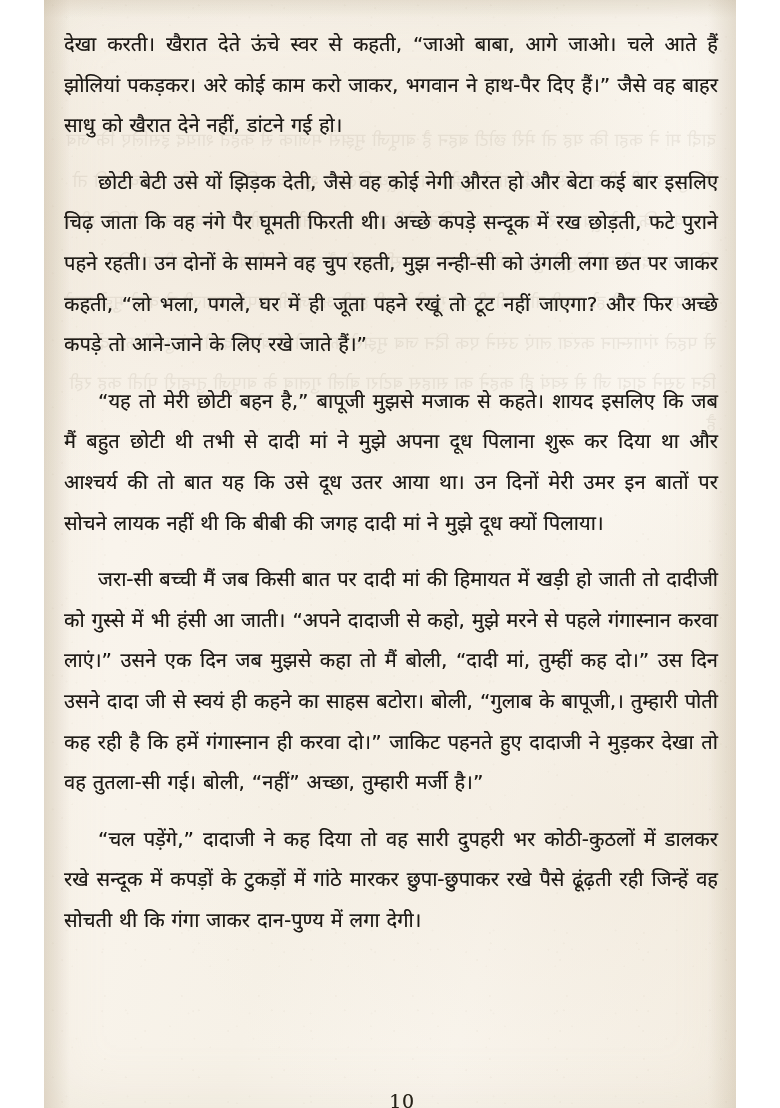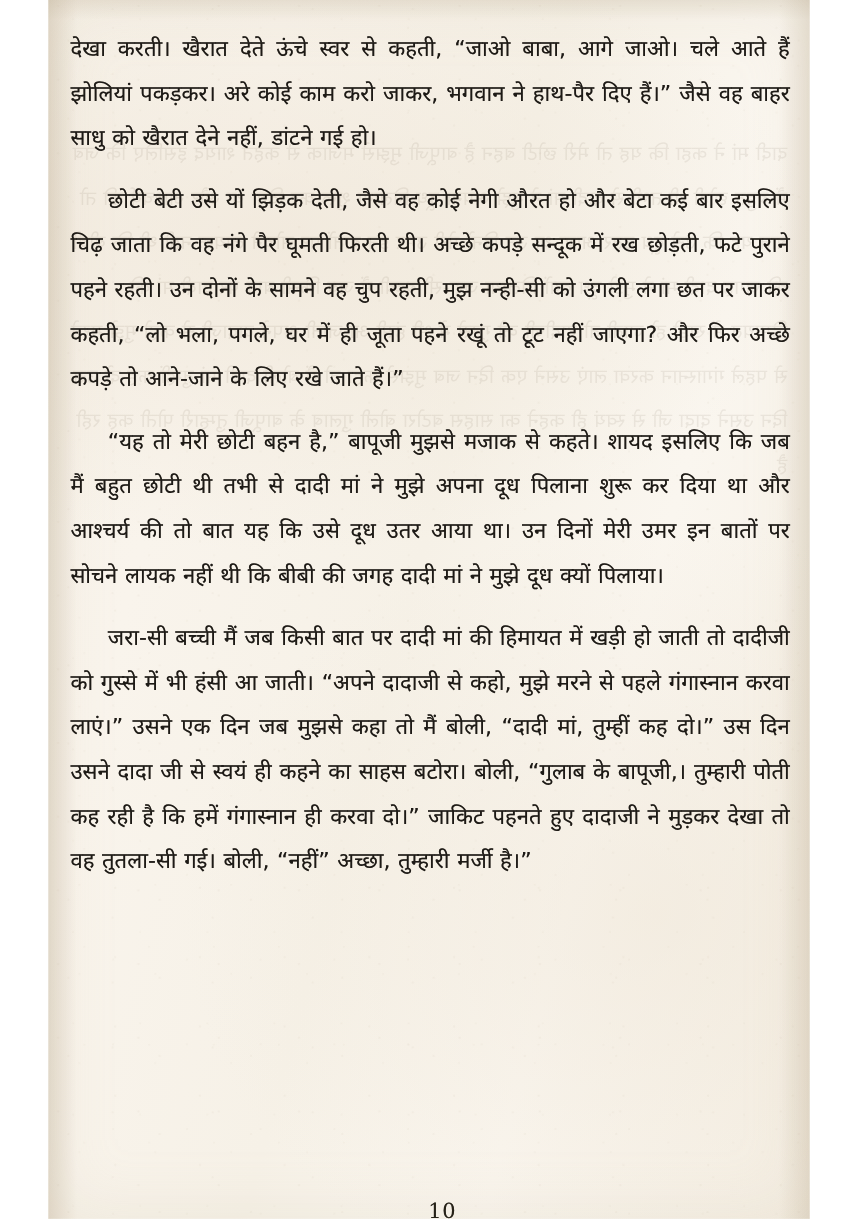--- a/index.html
+++ b/index.html
@@ -154,19 +154,20 @@
 
   <div class="edge-shade-top"></div>
   <div class="edge-shade-left"></div>
   <div class="edge-shade-right"></div>
 
   <div class="text-column">
     <p class="para first">देखा करती। खैरात देते ऊंचे स्वर से कहती, “जाओ बाबा, आगे जाओ। चले आते हैं झोलियां पकड़कर। अरे कोई काम करो जाकर, भगवान ने हाथ-पैर दिए हैं।” जैसे वह बाहर साधु को खैरात देने नहीं, डांटने गई हो।</p>
     <p class="para">छोटी बेटी उसे यों झिड़क देती, जैसे वह कोई नेगी औरत हो और बेटा कई बार इसलिए चिढ़ जाता कि वह नंगे पैर घूमती फिरती थी। अच्छे कपड़े सन्दूक में रख छोड़ती, फटे पुराने पहने रहती। उन दोनों के सामने वह चुप रहती, मुझ नन्ही-सी को उंगली लगा छत पर जाकर कहती, “लो भला, पगले, घर में ही जूता पहने रखूं तो टूट नहीं जाएगा? और फिर अच्छे कपड़े तो आने-जाने के लिए रखे जाते हैं।”</p>
     <p class="para">“यह तो मेरी छोटी बहन है,” बापूजी मुझसे मजाक से कहते। शायद इसलिए कि जब मैं बहुत छोटी थी तभी से दादी मां ने मुझे अपना दूध पिलाना शुरू कर दिया था और आश्चर्य की तो बात यह कि उसे दूध उतर आया था। उन दिनों मेरी उमर इन बातों पर सोचने लायक नहीं थी कि बीबी की जगह दादी मां ने मुझे दूध क्यों पिलाया।</p>
     <p class="para">जरा-सी बच्ची मैं जब किसी बात पर दादी मां की हिमायत में खड़ी हो जाती तो दादीजी को गुस्से में भी हंसी आ जाती। “अपने दादाजी से कहो, मुझे मरने से पहले गंगास्नान करवा लाएं।” उसने एक दिन जब मुझसे कहा तो मैं बोली, “दादी मां, तुम्हीं कह दो।” उस दिन उसने दादा जी से स्वयं ही कहने का साहस बटोरा। बोली, “गुलाब के बापूजी,। तुम्हारी पोती कह रही है कि हमें गंगास्नान ही करवा दो।” जाकिट पहनते हुए दादाजी ने मुड़कर देखा तो वह तुतला-सी गई। बोली, “नहीं” अच्छा, तुम्हारी मर्जी है।”</p>
+    <p class="para">“चल पड़ेंगे,” दादाजी ने कह दिया तो वह सारी दुपहरी भर कोठी-कुठलों में डालकर रखे सन्दूक में कपड़ों के टुकड़ों में गांठे मारकर छुपा-छुपाकर रखे पैसे ढूंढ़ती रही जिन्हें वह सोचती थी कि गंगा जाकर दान-पुण्य में लगा देगी।</p>
   </div>
 
   <div class="page-number-row">
     <span class="page-number">10</span>
   </div>
 
 </div>
 
 </body></html>

